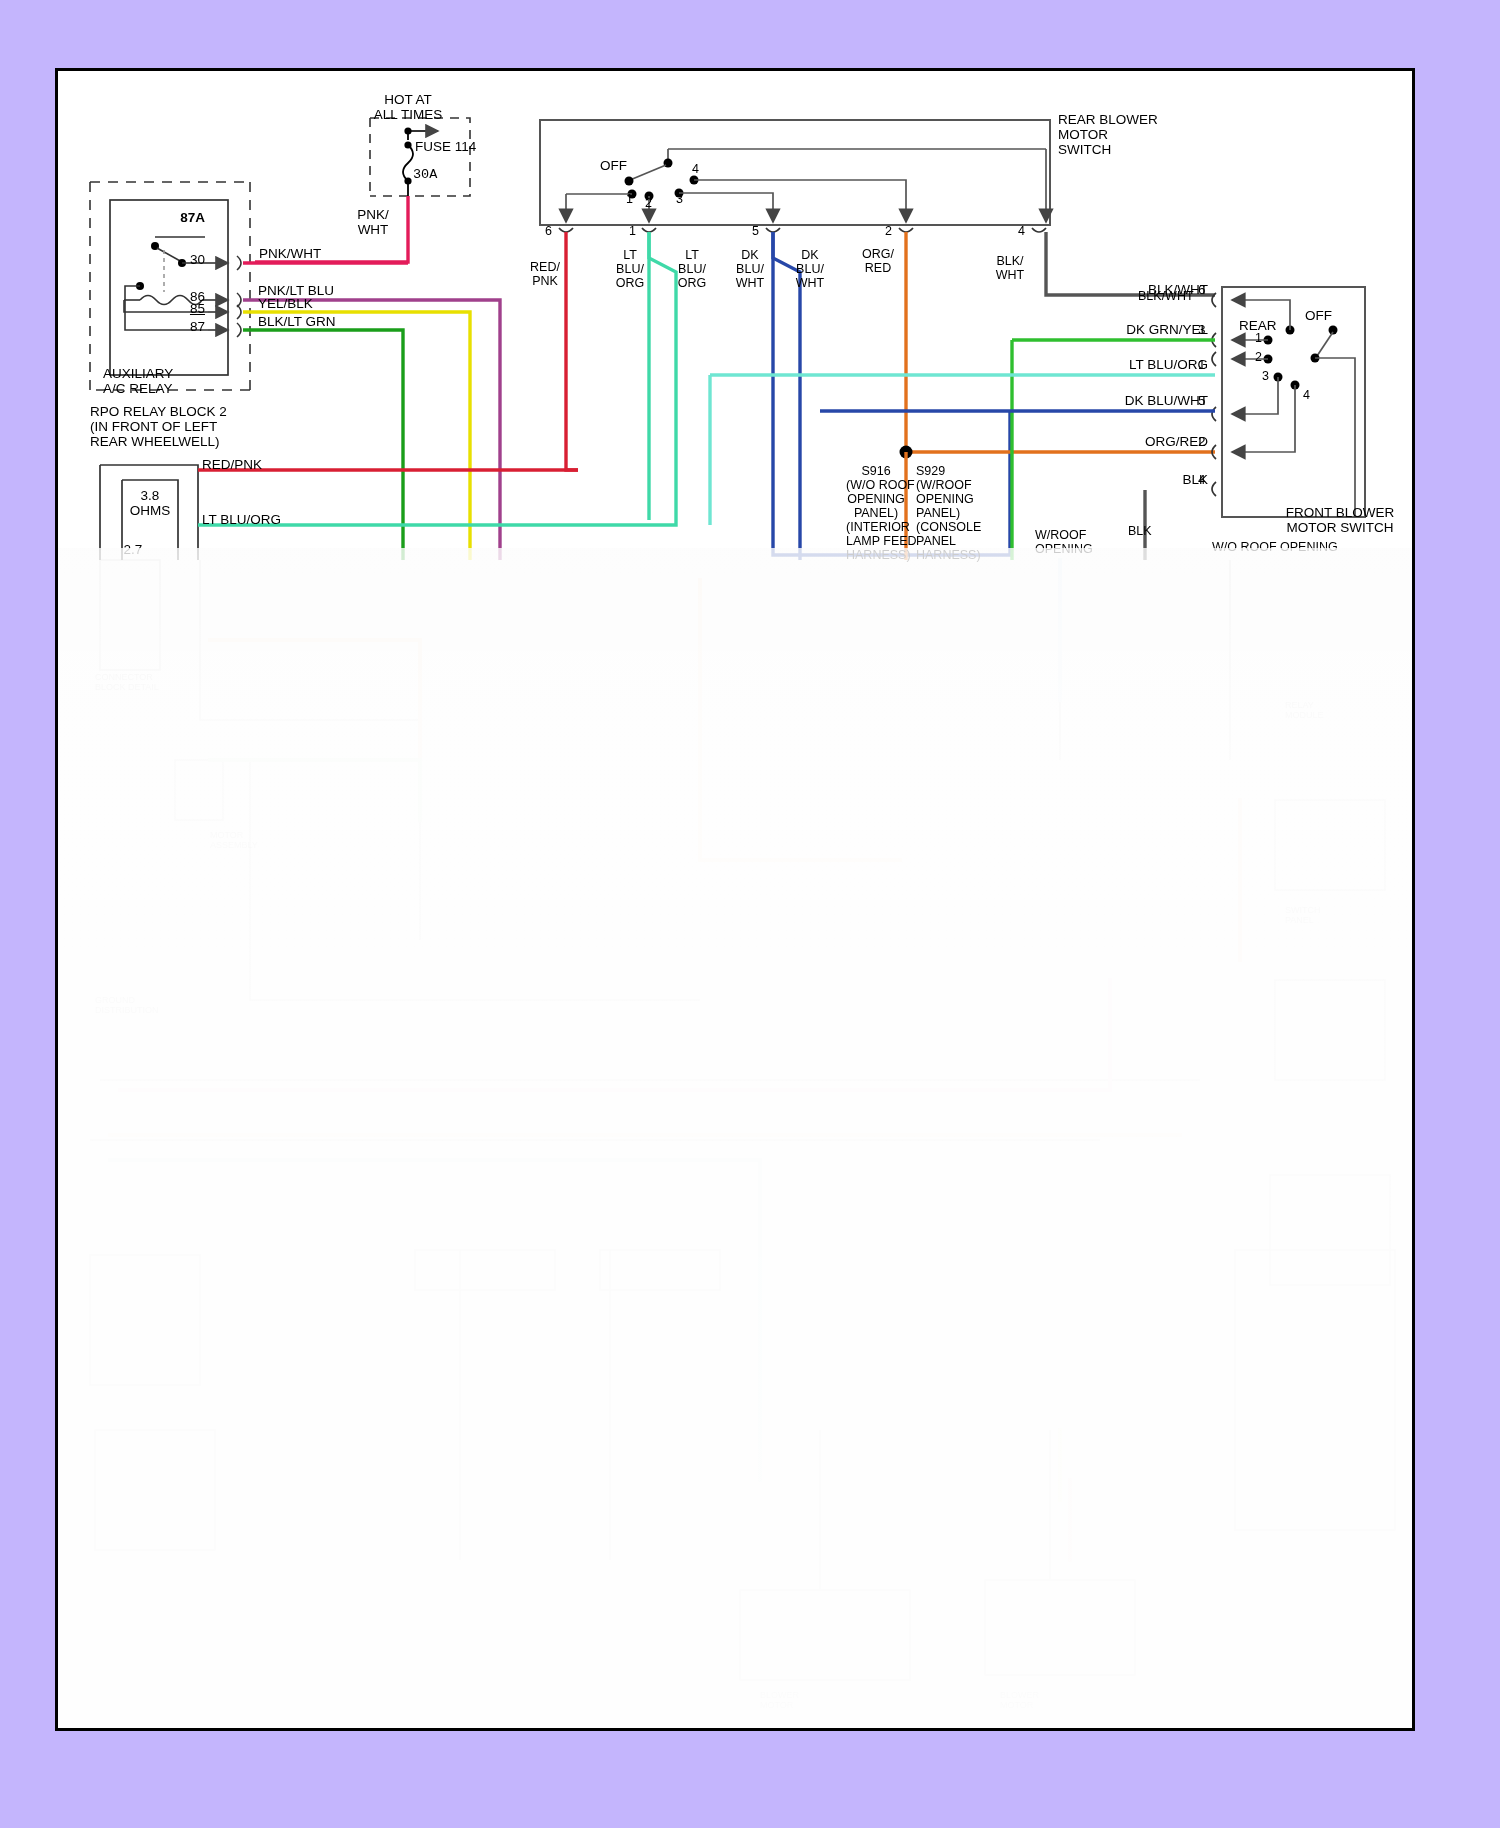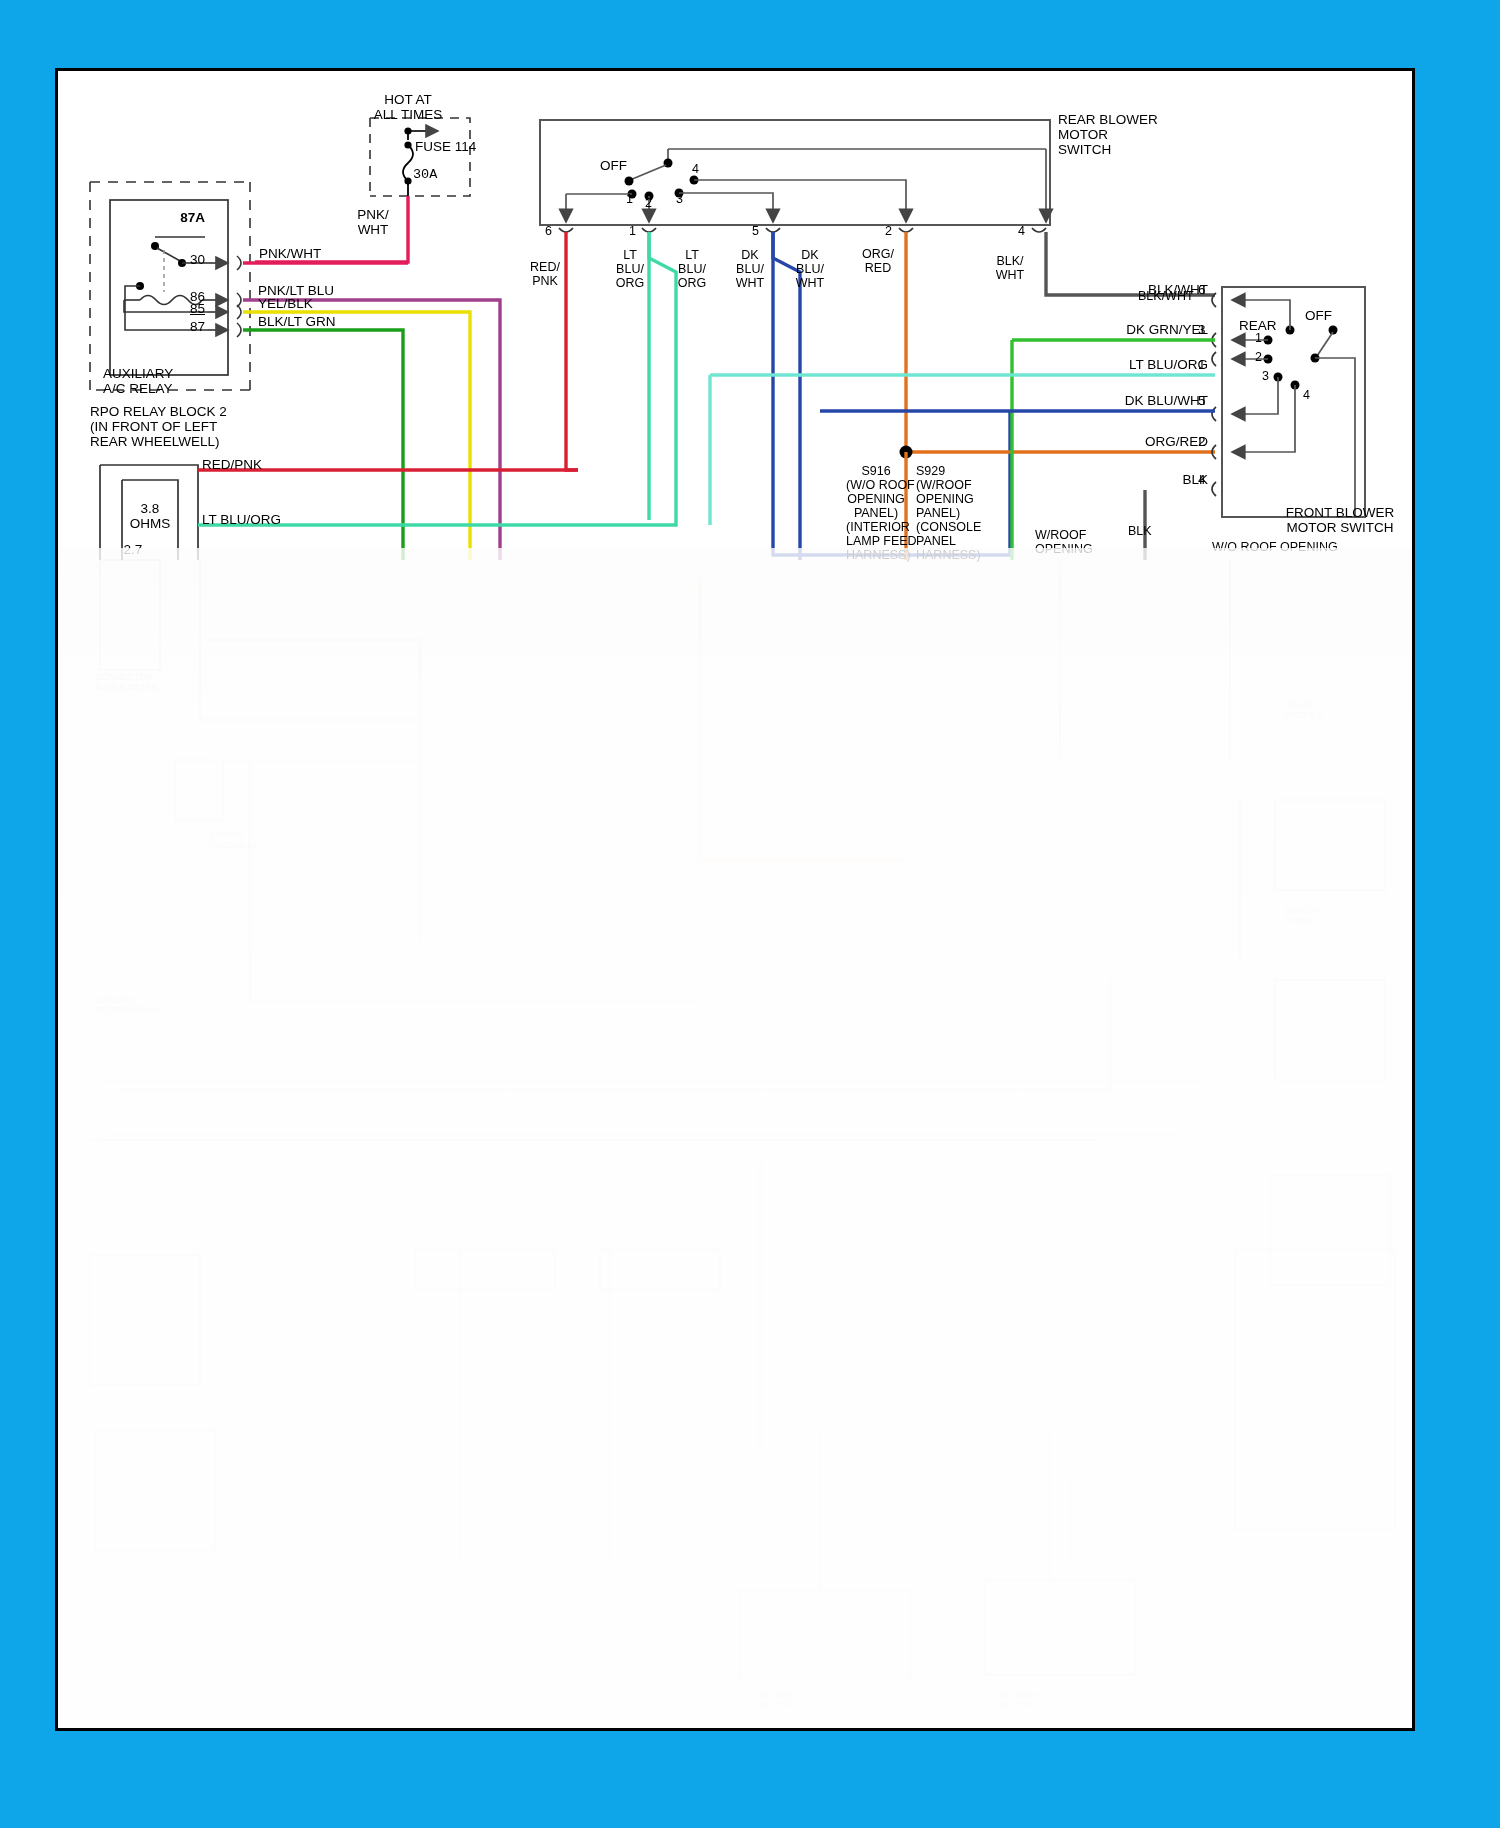--- a/index.html
+++ b/index.html
@@ -4,21 +4,21 @@
 <title>Wiring Diagram</title>
 <style>
   html,body{margin:0;padding:0;background:#ffffff;}
   body{
     width:1500px;height:1828px;position:relative;overflow:hidden;
     font-family:"Liberation Sans","DejaVu Sans",sans-serif;
     color:#000;
   }
   #sheet{
     position:absolute;left:0;top:0;width:1500px;height:1828px;
-    background:#0ea5e9;
+    background:#c4b5fd;
   }
   
   .page-frame{
     position:absolute;left:55px;top:68px;width:1360px;height:1663px;
     border:3px solid #000;background:#fff;box-sizing:border-box;
   }
   
   .fade-overlay{
     position:absolute;left:58px;top:548px;width:1354px;height:1180px;
     background:linear-gradient(to bottom,rgba(255,255,255,0.80) 0%,rgba(255,255,255,0.90) 14%,rgba(255,255,255,0.93) 100%);
@@ -270,21 +270,21 @@
   <div class="txt t13" style="left:258px;top:296px;">YEL/BLK</div>
   <div class="txt t13" style="left:258px;top:314px;">BLK/LT GRN</div>
 
   <div class="txt t13" style="left:103px;top:366px;"><span>AUXILIARY</span>
 <span>A/C RELAY</span></div>
 
   <div class="txt t13" style="left:90px;top:404px;"><span>RPO RELAY BLOCK 2</span>
 <span>(IN FRONT OF LEFT</span>
 <span>REAR WHEELWELL)</span></div>
 
-  <div class="txt t13 ctr" style="left:110px;top:488px;width:80px;margin-top:13px;"><span>3.8</span>
+  <div class="txt t13 ctr" style="left:110px;top:488px;width:80px;"><span>3.8</span>
 <span>OHMS</span></div>
   <div class="txt t13 ctr" style="left:110px;top:542px;width:46px;">2.7</div>
   <div class="txt t13" style="left:202px;top:457px;">RED/PNK</div>
   <div class="txt t13" style="left:202px;top:512px;">LT BLU/ORG</div>
 
   <div class="txt t13" style="left:1058px;top:112px;"><span>REAR BLOWER</span>
 <span>MOTOR</span>
 <span>SWITCH</span></div>
 
   <div class="txt t13" style="left:600px;top:158px;">OFF</div>

